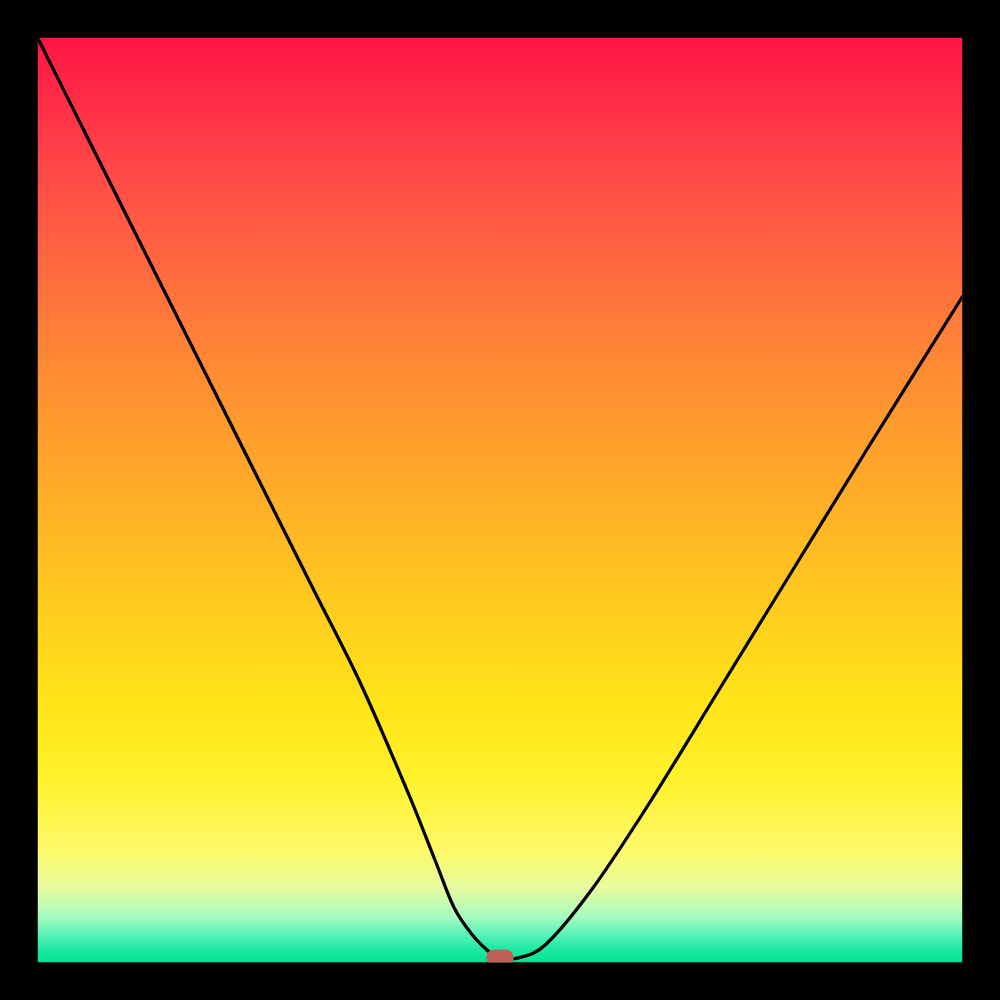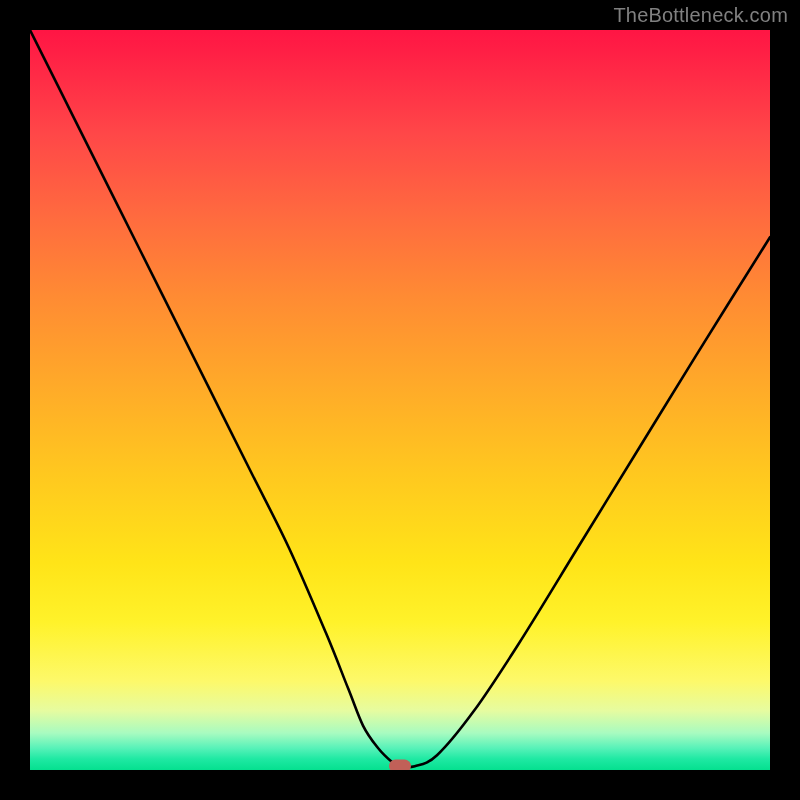--- a/index.html
+++ b/index.html
@@ -75,21 +75,20 @@
     border-radius: 7px;
     background: #c16058;
     transform: translate(-50%, -50%);
   }
 </style>
 </head>
 <body>
 
 <div class="frame">
 
-  <div class="watermark">TheBottleneck.com</div>
 
   <div class="plot-area">
     <div class="gradient"></div>
 
     <svg class="curve" viewBox="0 0 740 740" preserveAspectRatio="none">
       <path d="M 0.0 0.0 C 7.4 14.8, 29.6 59.2, 44.4 88.8 C 59.2 118.4, 74.0 148.0, 88.8 177.6 C 103.6 207.2, 118.4 236.8, 133.2 266.4 C 148.0 296.0, 162.8 325.6, 177.6 355.2 C 192.4 384.8, 208.4 416.9, 222.0 444.0 C 235.6 471.1, 246.7 491.5, 259.0 518.0 C 271.3 544.5, 286.1 579.7, 296.0 603.1 C 305.9 626.5, 312.0 643.2, 318.2 658.6 C 324.4 674.0, 328.1 685.7, 333.0 695.6 C 337.9 705.5, 342.9 711.6, 347.8 717.8 C 352.7 724.0, 358.9 729.5, 362.6 732.6 C 366.3 735.7, 366.3 735.7, 370.0 736.3 C 373.7 736.9, 378.6 738.1, 384.8 736.3 C 391.0 734.4, 397.1 734.5, 407.0 725.2 C 416.9 716.0, 430.4 699.3, 444.0 680.8 C 457.6 662.3, 471.1 641.3, 488.4 614.2 C 505.7 587.1, 527.9 550.1, 547.6 518.0 C 567.3 485.9, 587.1 453.9, 606.8 421.8 C 626.5 389.7, 643.8 361.4, 666.0 325.6 C 688.2 289.8, 727.7 226.9, 740.0 207.2"></path>
     </svg>
 
     <div class="marker" style="left:370.0px; top:736.3px;"></div>
   </div>

